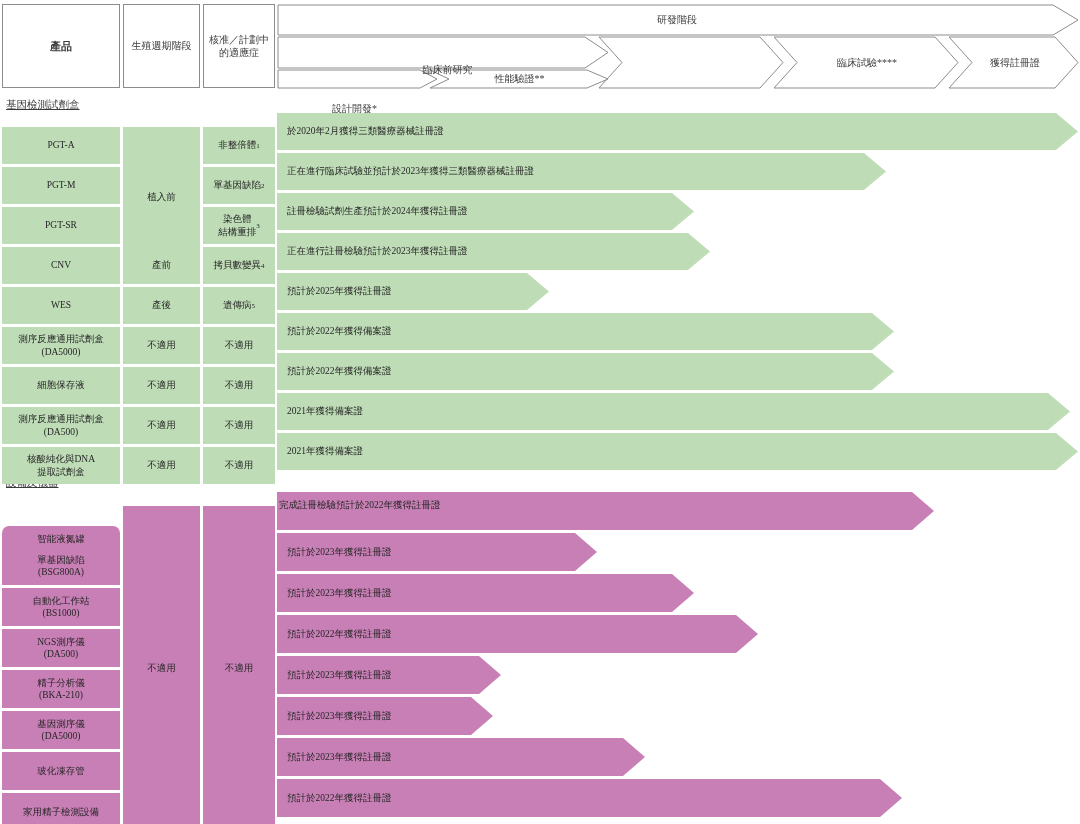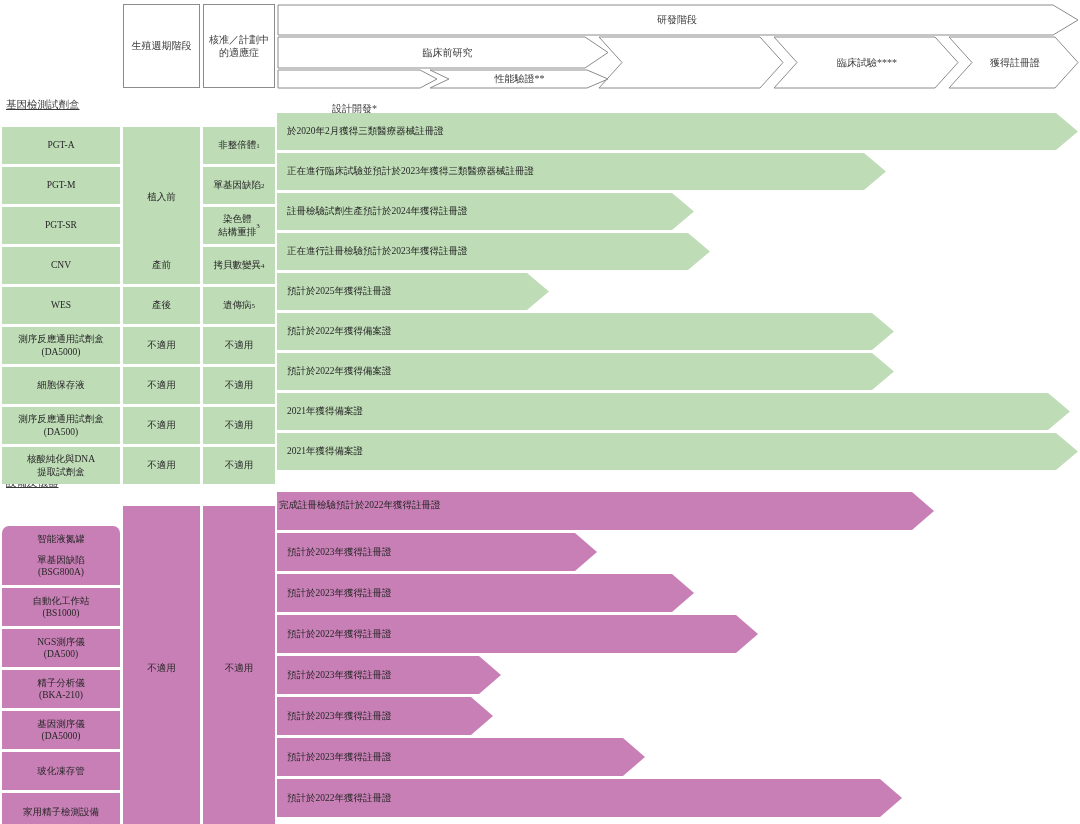--- a/index.html
+++ b/index.html
@@ -94,20 +94,21 @@
     white-space: nowrap;
     pointer-events: none;
   }
   sup { font-size: 7px; vertical-align: super; line-height: 0; }
 </style>
 </head>
 <body>
 
 <div id="header">
 
+  <div class="hdr-box" id="hdr-product">產品</div>
 
   <div class="hdr-box" id="hdr-cycle">生殖週期階段</div>
 
   <div class="hdr-box" id="hdr-indication" style="white-space:pre-line">核准／計劃中
 的適應症</div>
 
   <div class="arrow-band" id="phase-band" style="left:277px; top:4px; width:800px; height:94px;">
     <svg class="arrow-svg" width="803" height="86" viewBox="0 0 803 86">
 
       <polygon points="1,1 776,1 801,16 776,31 1,31" fill="#ffffff" stroke="#8c8c8c" stroke-width="1"></polygon>
@@ -116,21 +117,21 @@
 
       <polygon points="322,33 483,33 506,58.5 483,84 322,84 345,58.5" fill="#ffffff" stroke="#8c8c8c" stroke-width="1"></polygon>
       <polygon points="497,33 658,33 681,58.5 658,84 497,84 520,58.5" fill="#ffffff" stroke="#8c8c8c" stroke-width="1"></polygon>
       <polygon points="672,33 778,33 801,58.5 778,84 672,84 695,58.5" fill="#ffffff" stroke="#8c8c8c" stroke-width="1"></polygon>
 
       <polygon points="1,66 143,66 160,75 143,84 1,84" fill="#ffffff" stroke="#8c8c8c" stroke-width="1"></polygon>
       <polygon points="153,66 310,66 331,75 310,84 153,84 172,75" fill="#ffffff" stroke="#8c8c8c" stroke-width="1"></polygon>
     </svg>
 
     <div class="arrow-label" style="left:0; top:1px; width:800px; height:30px;">研發階段</div>
-    <div class="arrow-label" style="left:0; top:33px; width:330px; height:31px;padding-left:11px;">臨床前研究</div>
+    <div class="arrow-label" style="left:0; top:50px; width:330px; height:31px;padding-left:11px;">臨床前研究</div>
     <div class="arrow-label" style="left:505px; top:33px; width:170px; height:51px;">臨床試驗****</div>
     <div class="arrow-label" style="left:678px; top:33px; width:120px; height:51px;">獲得註冊證</div>
     <div class="arrow-label" style="left:0; top:64px; width:155px; height:18px;margin-top:32px;">設計開發*</div>
     <div class="arrow-label" style="left:160px; top:66px; width:165px; height:18px;">性能驗證**</div>
   </div>
 </div>
 
 <div class="section-label" style="left:6px; top:98px;">基因檢測試劑盒</div>
 
 <div class="section-label" style="left:6px; top:476px;">設備及儀器</div>

